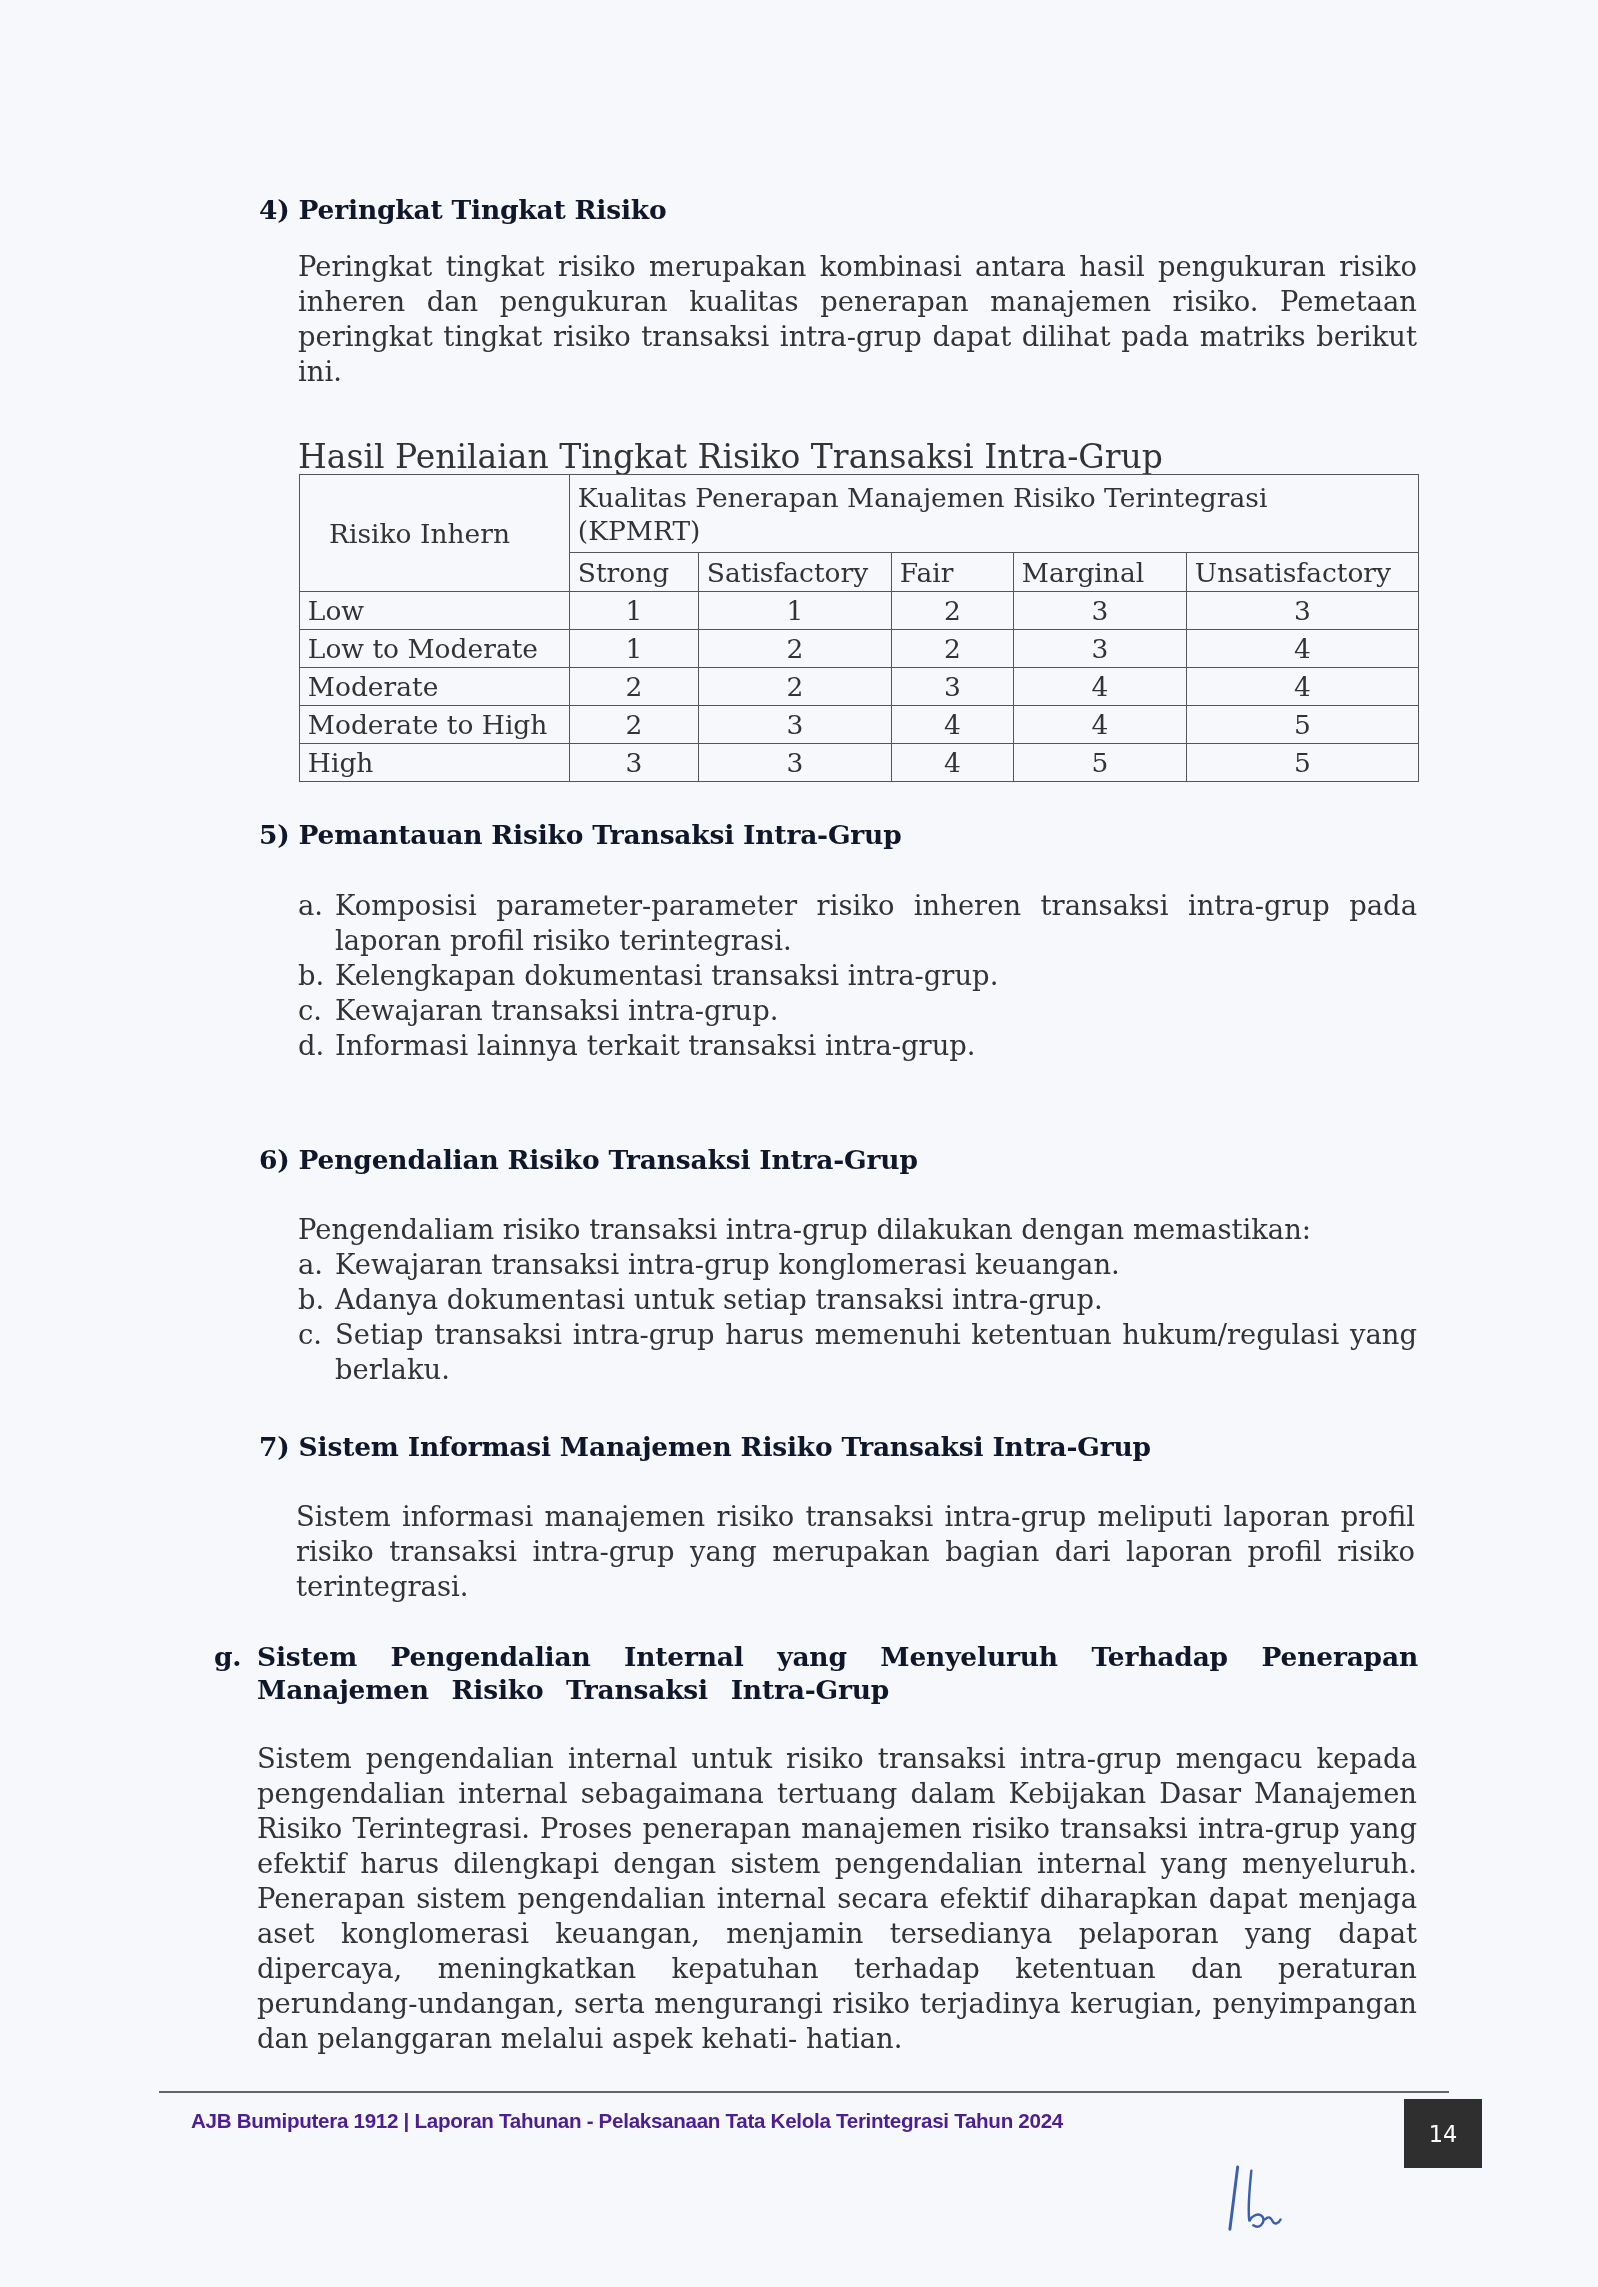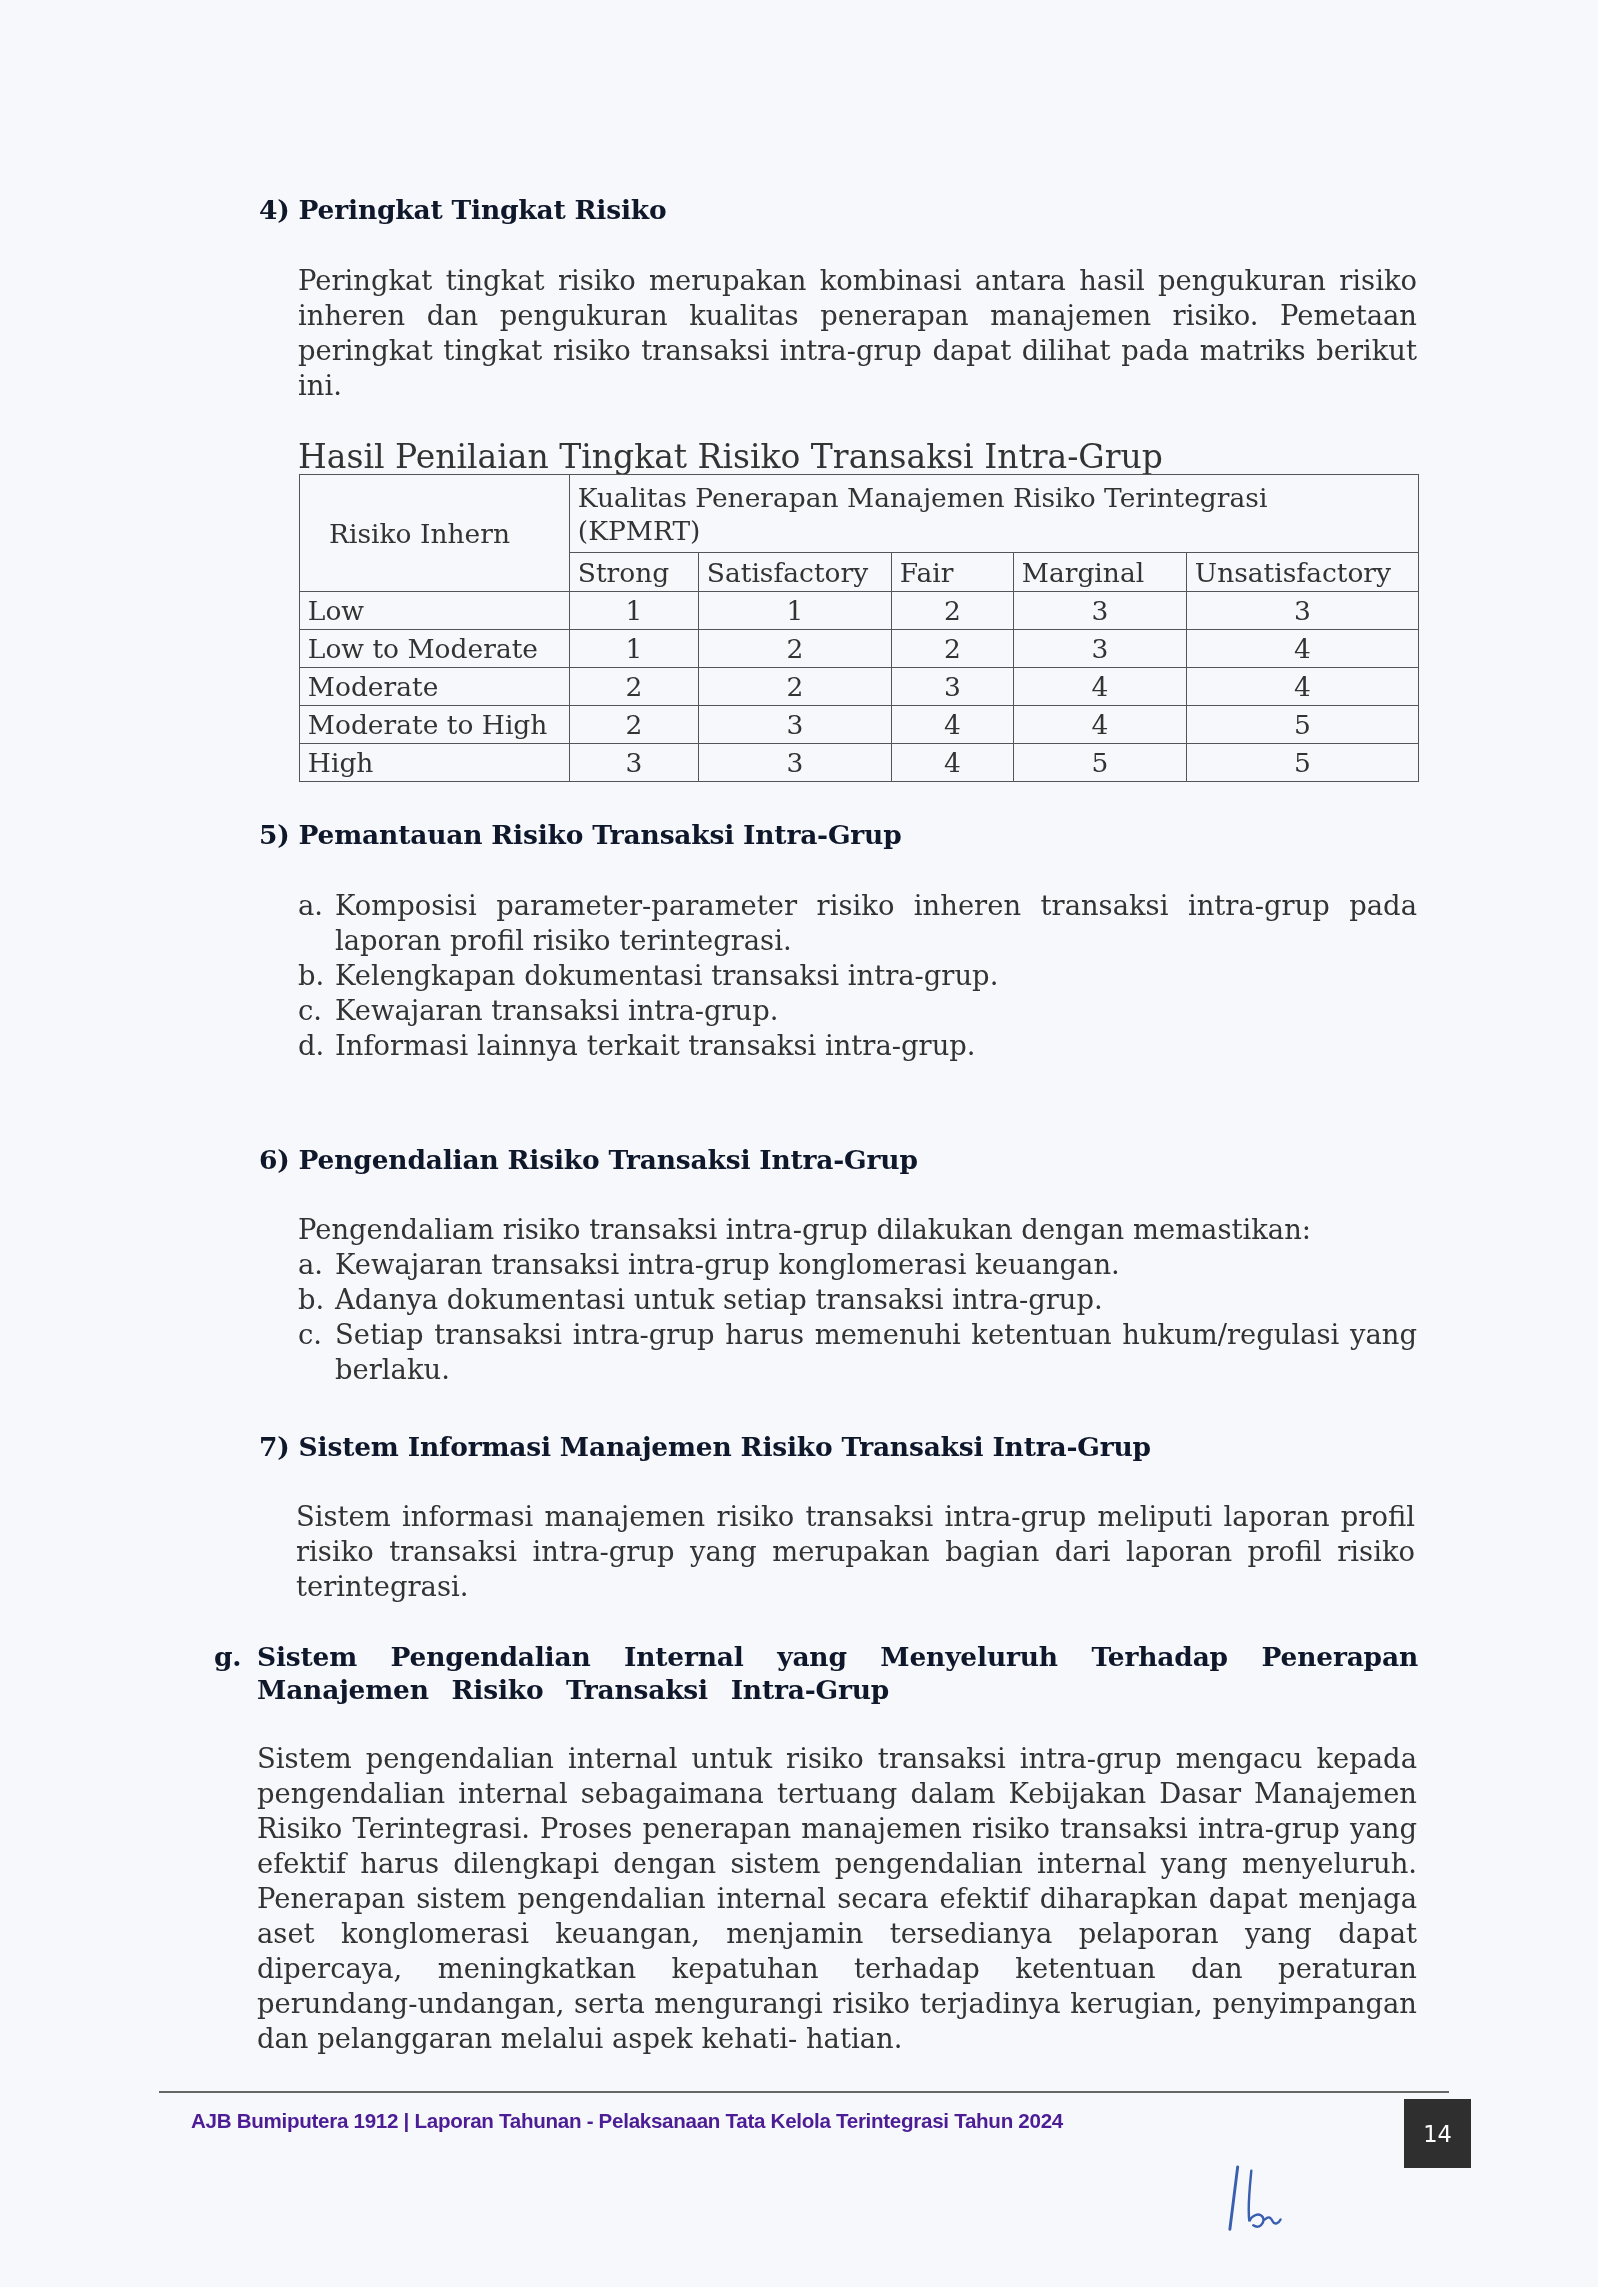--- a/index.html
+++ b/index.html
@@ -30,31 +30,31 @@
   table.matrix td.num { text-align:center; }
   table.matrix th.col { text-align:left; }
   table.matrix td.rowlbl { text-align:left; }
 
   .footer-line { left:159px; top:2091px; width:1290px; height:2px; background:#666; }
   .footer-text {
     left:191px; top:2109px; font-family:Liberation Sans, sans-serif; font-weight:bold;
     font-size:20.6px; color:#4c1d95; white-space:nowrap; letter-spacing:-0.3px;
   }
   .page-box {
-    left:1404px; top:2099px; width:67px; height:69px; background:#2f2f2f; color:#fff;
+    left:1404px; top:2099px; width:78px; height:69px; background:#2f2f2f; color:#fff;
     display:flex; align-items:center; justify-content:center;
     font-family:"DejaVu Sans", sans-serif; font-size:22.5px;
   }
   .sig { left:1220px; top:2161px; }
 </style>
 </head>
 <body>
 
 <div class="abs h-sub" style="left:259px; top:194px;">4) Peringkat Tingkat Risiko</div>
-<div class="abs para fulljust" style="left:298px; top:263px; width:1119px;">Peringkat tingkat risiko merupakan kombinasi antara hasil pengukuran risiko inheren dan pengukuran kualitas penerapan manajemen risiko. Pemetaan peringkat tingkat risiko transaksi intra-grup dapat dilihat pada matriks berikut ini.</div>
+<div class="abs para fulljust" style="left:298px; top:249px; width:1119px;">Peringkat tingkat risiko merupakan kombinasi antara hasil pengukuran risiko inheren dan pengukuran kualitas penerapan manajemen risiko. Pemetaan peringkat tingkat risiko transaksi intra-grup dapat dilihat pada matriks berikut ini.</div>
 
 <div class="abs" style="left:298px; top:437px; font-size:33px; color:#333;">Hasil Penilaian Tingkat Risiko Transaksi Intra-Grup</div>
 
 <table class="abs matrix" style="left:299px; top:474px; width:1119px;">
   <colgroup>
     <col style="width:270px">
       <col style="width:129px">
       <col style="width:193px">
       <col style="width:122px">
       <col style="width:173px">

